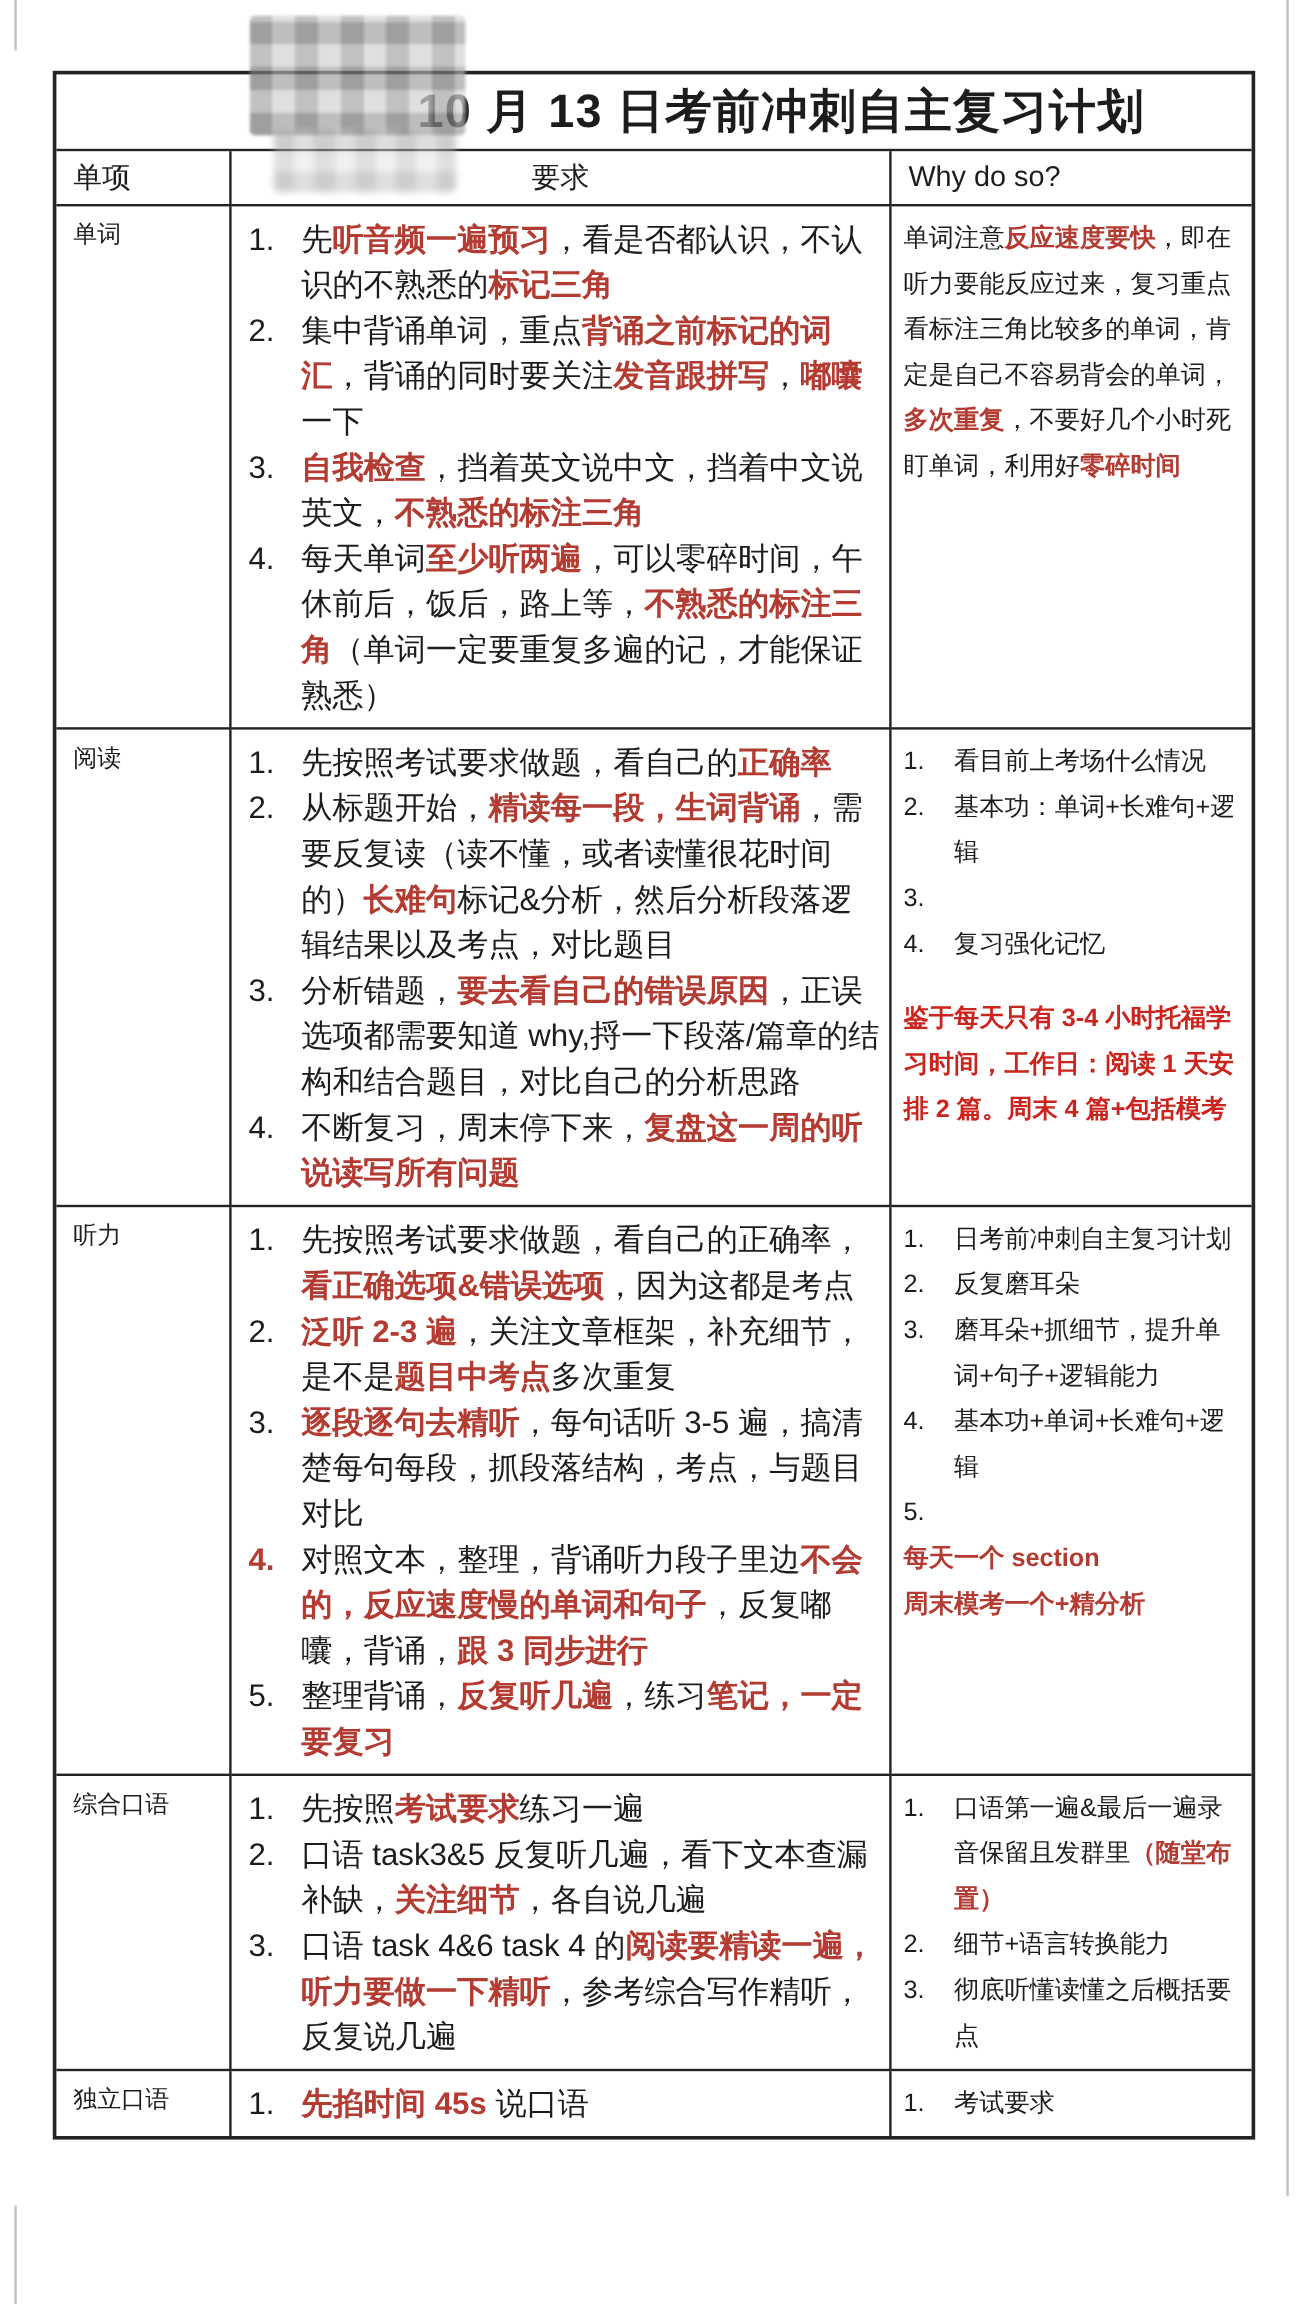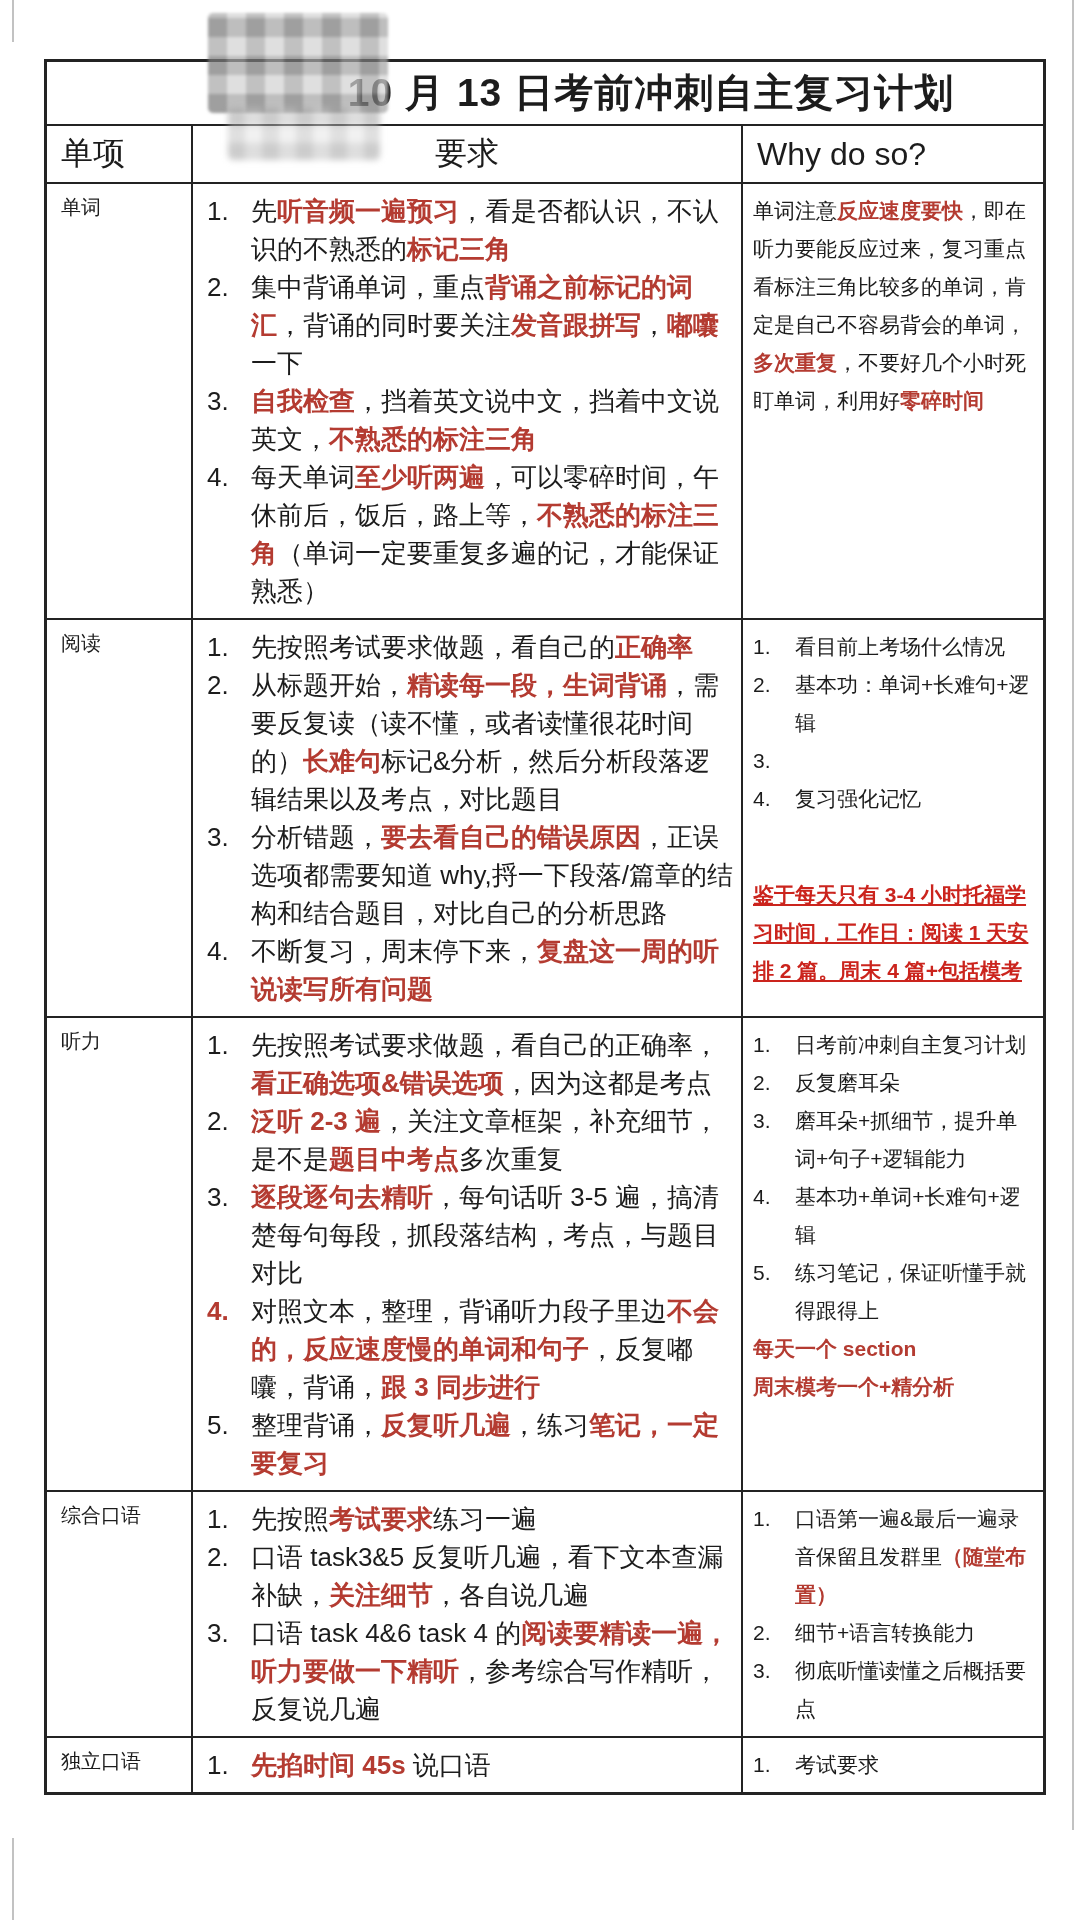--- a/index.html
+++ b/index.html
@@ -23,36 +23,36 @@
     padding:4px 8px 4px 220px;box-sizing:border-box;
   }
   .title-text{font-size:39px;font-weight:700;letter-spacing:1px;white-space:nowrap;}
 
   .grid-row{display:grid;grid-template-columns:146px 1fr 300px;}
   .cell{border-right:2px solid #232323;box-sizing:border-box;min-width:0;}
   .cell:last-child{border-right:none;}
   .body-row .cell,.header-row .cell{border-bottom:2px solid #232323;}
   #tbody .body-row:last-child .cell{border-bottom:none;}
 
-  .hc{font-size:32px;padding:6px 8px 6px 14px;display:flex;align-items:center;}
+  .hc{font-size:24px;padding:6px 8px 6px 14px;display:flex;align-items:center;}
   .hc-center{justify-content:center;padding-left:8px;}
 
   .label-cell{font-size:20px;padding:10px 4px 4px 14px;}
 
   .c2{font-size:26px;line-height:38px;padding:8px 8px 8px 14px;}
   .c3{font-size:21px;line-height:38px;padding:8px 8px 8px 10px;}
 
   .li{display:flex;align-items:flex-start;}
   .num{flex:none;width:44px;}
   .c3 .li .num{width:42px;}
   .li-text{flex:1;min-width:0;}
 
   .red{color:#b43b31;font-weight:bold;}
   .para{margin:0;}
-  .note-bold{color:#cb241d;font-weight:700;margin-top:58px;text-decoration:underline;}
+  .note-bold{color:#cb241d;font-weight:700;margin-top:24px;}
   .note-bold .red,.note-bold span{color:#cb241d;}
   .note-red{color:#b43b31;margin-top:0;}
 
   
   .mosaic{position:absolute;border-radius:5px;}
   .m1{
     left:208px;top:13px;width:180px;height:100px;
     background:
       repeating-linear-gradient(0deg, rgba(130,130,130,.45) 0 19px, rgba(205,205,205,.45) 19px 38px),
       repeating-linear-gradient(90deg, rgba(110,110,110,.5) 0 19px, rgba(220,220,220,.5) 19px 38px);
@@ -182,21 +182,20 @@
           <div class="li">
             <span class="num">3.</span>
             <span class="li-text"><span>磨耳朵+抓细节，提升单词+句子+逻辑能力</span></span>
           </div>
           <div class="li">
             <span class="num">4.</span>
             <span class="li-text"><span>基本功+单词+长难句+逻辑</span></span>
           </div>
           <div class="li">
             <span class="num">5.</span>
-            <span class="li-text"><span>练习笔记，保证听懂手就得跟得上</span></span>
           </div>
           <div class="para note-red"><span class="red">每天一个 section</span></div>
           <div class="para note-red"><span class="red">周末模考一个+精分析</span></div>
         </div>
       </div>
       <div class="grid-row body-row">
         <div class="cell label-cell">综合口语</div>
         <div class="cell c2">
           <div class="li">
             <span class="num">1.</span>

